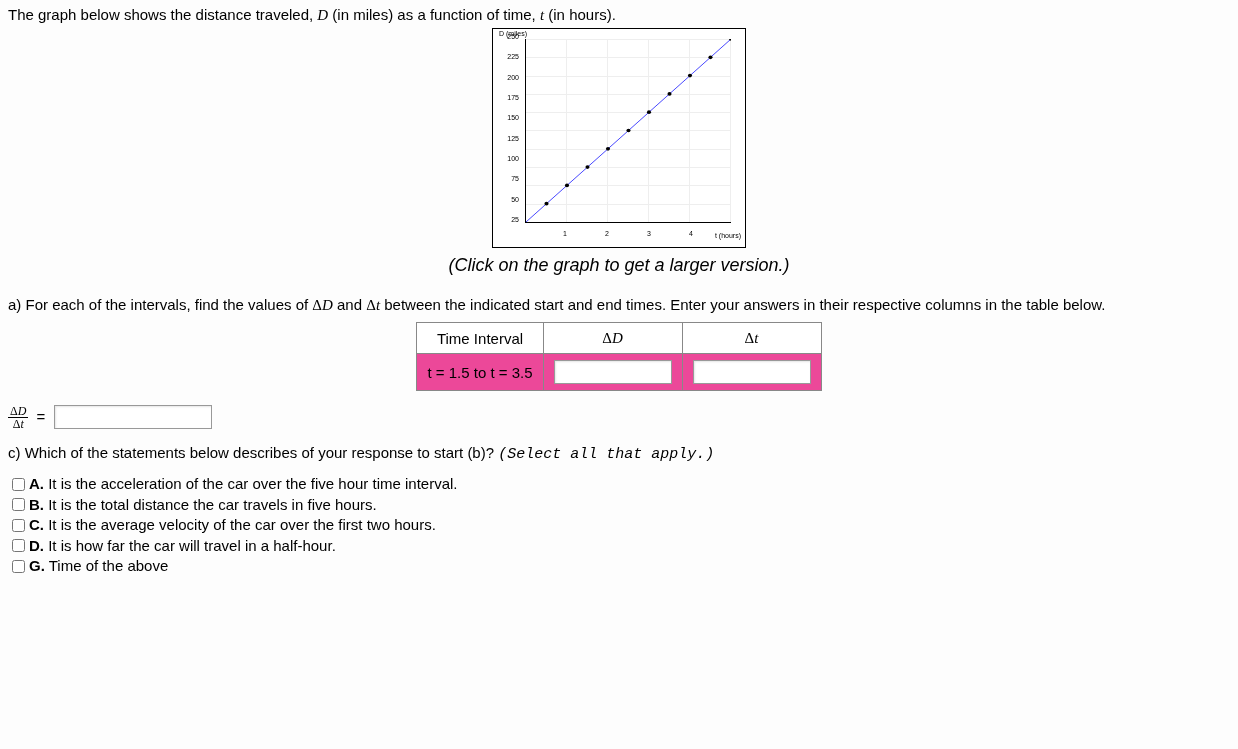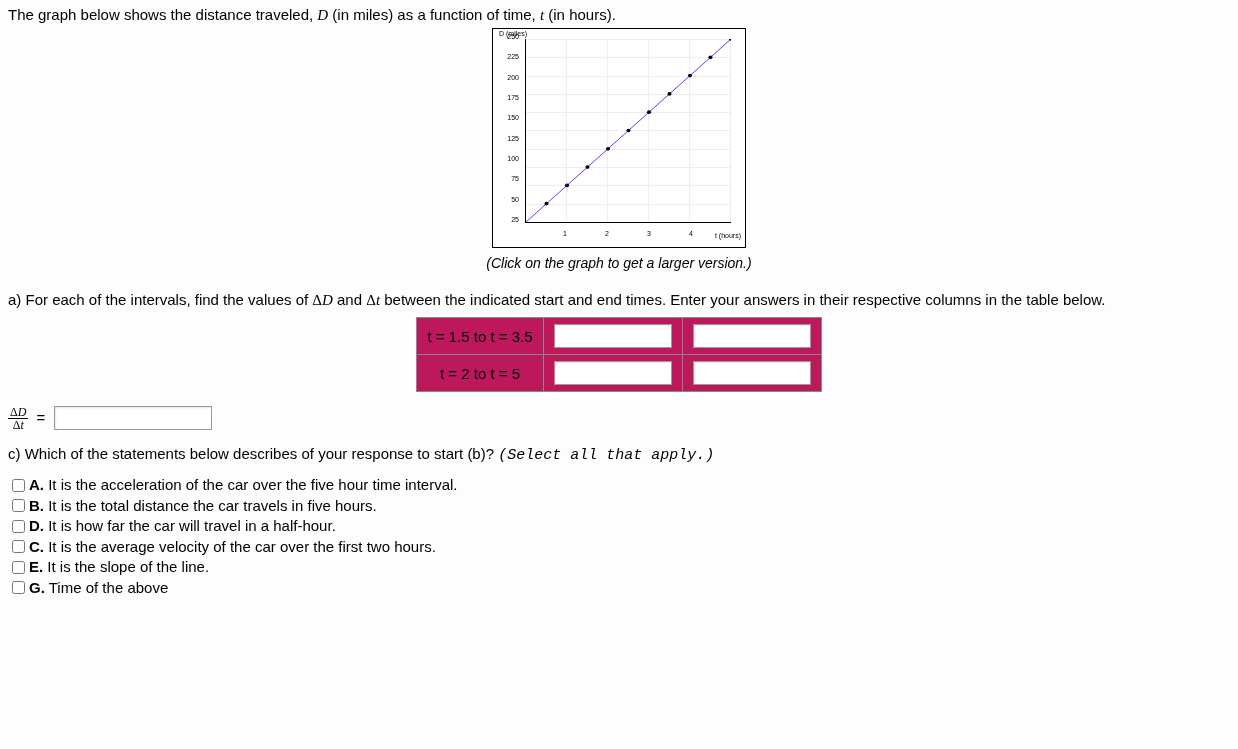--- a/index.html
+++ b/index.html
@@ -47,33 +47,33 @@
   .plot-area {
     position: absolute;
     left: 28px; top: 6px; right: 6px; bottom: 20px;
     border-left: 1px solid #000;
     border-bottom: 1px solid #000;
     background:
       repeating-linear-gradient(to right, transparent, transparent calc(20% - 1px), #eee calc(20% - 1px), #eee 20%),
       repeating-linear-gradient(to top, transparent, transparent calc(10% - 1px), #eee calc(10% - 1px), #eee 10%);
   }
   .plot-area svg { position:absolute; inset:0; width:100%; height:100%; }
-  .caption { font-style: italic; text-align:center; margin: 4px 0 20px 0; font-size: 14px; }
+  .caption { font-style: italic; text-align:center; margin: 4px 0 20px 0; font-size: 18px; }
   .section { margin: 14px 0; }
   table.interval {
     border-collapse: collapse;
     margin: 8px auto;
   }
   table.interval th, table.interval td {
     border: 1px solid #888;
     padding: 6px 10px;
     text-align: center;
     font-weight: normal;
     font-size: 15px;
-    background:#be185d;
+    background:#ec4899;
   }
   table.interval th { background: #fff; }
   input[type=text].cell {
     width: 110px;
     height: 20px;
     border: 1px solid #999;
     box-shadow: inset 1px 1px 2px rgba(0,0,0,0.1);
     padding: 1px 3px;
     font-size: 13px;
   }
@@ -152,27 +152,27 @@
   </div>
 </div>
 <div class="caption">(Click on the graph to get a larger version.)</div>
 
 <div class="section">
   <div>
     a) For each of the intervals, find the values of <span class="delta">Δ</span><span class="math-it">D</span> and <span class="delta">Δ</span><span class="math-it">t</span> between the indicated start and end times. Enter your answers in their respective columns in the table below.
   </div>
   <table class="interval">
     <tbody>
+        <tr>
+      <th>Time Interval</th>
+      <th><span class="delta">Δ</span><span class="math-it">D</span></th>
+      <th><span class="delta">Δ</span><span class="math-it">t</span></th>
+    </tr>
     <tr>
       <td>t = 1.5 to t = 3.5</td>
-      <td><input type="text" class="cell" style=""></td>
-      <td><input type="text" class="cell" style=""></td>
-    </tr>
-    <tr>
-      <td>t = 2 to t = 5</td>
       <td><input type="text" class="cell" style=""></td>
       <td><input type="text" class="cell" style=""></td>
     </tr>
   </tbody>
     </table>
 </div>
 
 <div class="section">
   <div style="margin-top:2px;">
     <span class="frac">
@@ -184,18 +184,17 @@
   </div>
 </div>
 
 <div class="section">
   <div>
     <span>c) Which of the statements below describes of your response to start (b)? </span><span style="font-style:italic;font-family:Liberation Mono, monospace;">(Select all that apply.)</span>
   </div>
   <div class="choices">
     <label><input type="checkbox" style=""><b>A.</b> <span>It is the acceleration of the car over the five hour time interval.</span></label>
     <label><input type="checkbox" style=""><b>B.</b> <span>It is the total distance the car travels in five hours.</span></label>
+    <label><input type="checkbox" style=""><b>C.</b> <span>It is the average velocity of the car over the first two hours.</span></label>
     <label><input type="checkbox" style=""><b>D.</b> <span>It is how far the car will travel in a half-hour.</span></label>
-    <label><input type="checkbox" style=""><b>C.</b> <span>It is the average velocity of the car over the first two hours.</span></label>
-    <label><input type="checkbox" style=""><b>E.</b> <span>It is the slope of the line.</span></label>
     <label><input type="checkbox" style=""><b>G.</b> <span>Time of the above</span></label>
   </div>
 </div>
 
 </body></html>

